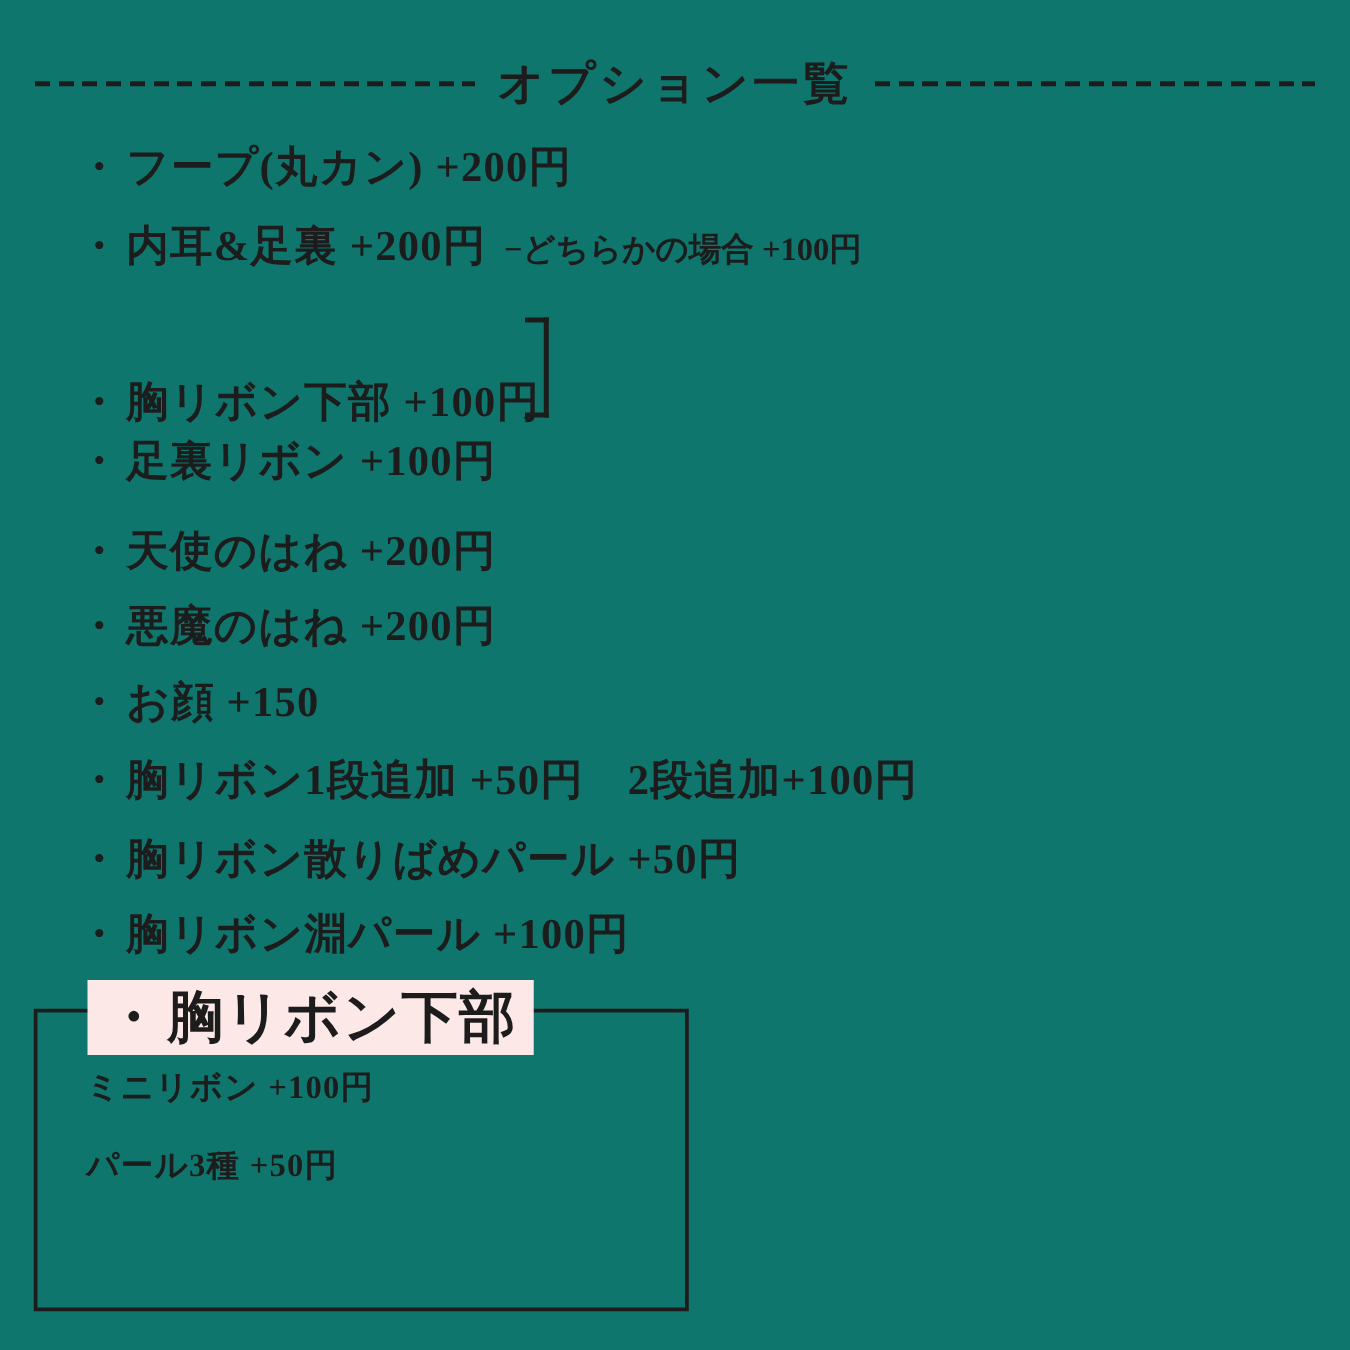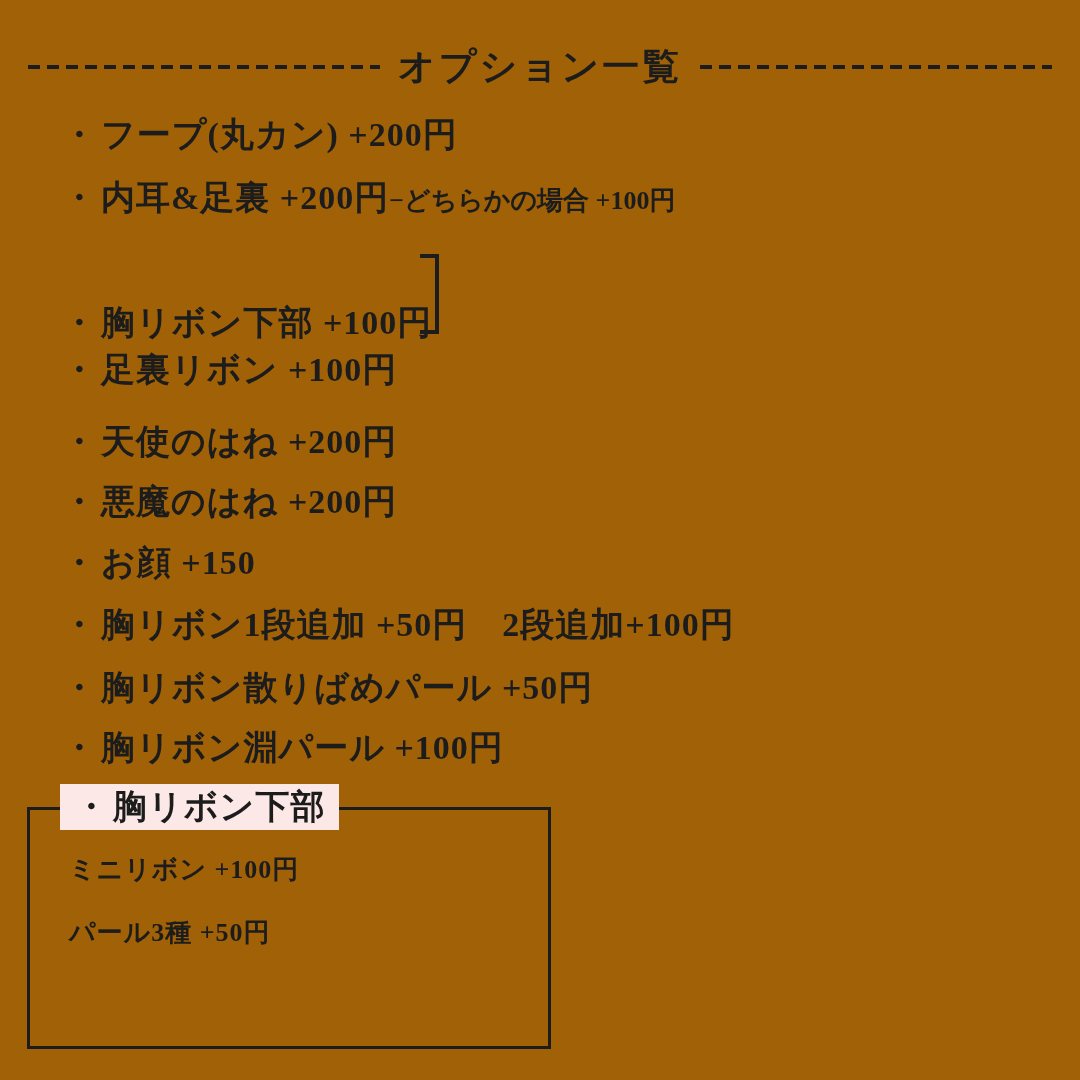--- a/index.html
+++ b/index.html
@@ -1,19 +1,19 @@
 <!DOCTYPE html>
 <html><head>
 <meta charset="utf-8">
 <style>
   html,body { margin:0; padding:0; }
   .page {
     position:relative;
     width:1080px; height:1080px;
-    background:#a16207;
+    background:#0f766e;
     color:#1c1c1c;
     font-family:"Liberation Serif","DejaVu Serif",serif;
     font-weight:700;
     overflow:hidden;
     text-decoration:underline;
   }
   
   .header {
     position:absolute; top:42px; left:0; right:0;
     display:flex; align-items:center;
@@ -27,44 +27,44 @@
     font-size:37px; letter-spacing:3px;
     padding:0 18px; white-space:nowrap;
   }
   
   .row {
     position:absolute; left:62px;
     font-size:34px; letter-spacing:1px;
     white-space:nowrap; line-height:1.3;
   }
   .bullet { margin-right:4px; }
-  .note { font-size:26px; letter-spacing:0; }
+  .note { font-size:26px; margin-left:14px; letter-spacing:0; }
   
   .bracket {
     position:absolute; left:420px; top:254px;
     width:15px; height:72px;
     border-top:4px solid #1c1c1c;
     border-right:4px solid #1c1c1c;
     border-bottom:4px solid #1c1c1c;
   }
   .bracket-note {
     position:absolute; left:452px; top:268px;
     font-size:27px; white-space:nowrap;
   }
   
   .boxed {
     position:absolute; left:27px; top:807px;
     width:518px; height:236px;
     border:3px solid #1c1c1c;
   }
   .boxed-title {
-    position:absolute; left:30px; top:-26px;
+    position:absolute; left:40px; top:-26px;
     background:#fce8e6;
     padding:0 14px;
-    font-size:34px; letter-spacing:1px; white-space:nowrap;
+    font-size:45px; letter-spacing:1px; white-space:nowrap;
   }
   .box-item {
     position:absolute; left:39px;
     font-size:26px; letter-spacing:1px; white-space:nowrap;
   }
 </style>
 </head>
 <body>
 
 <div class="page">

